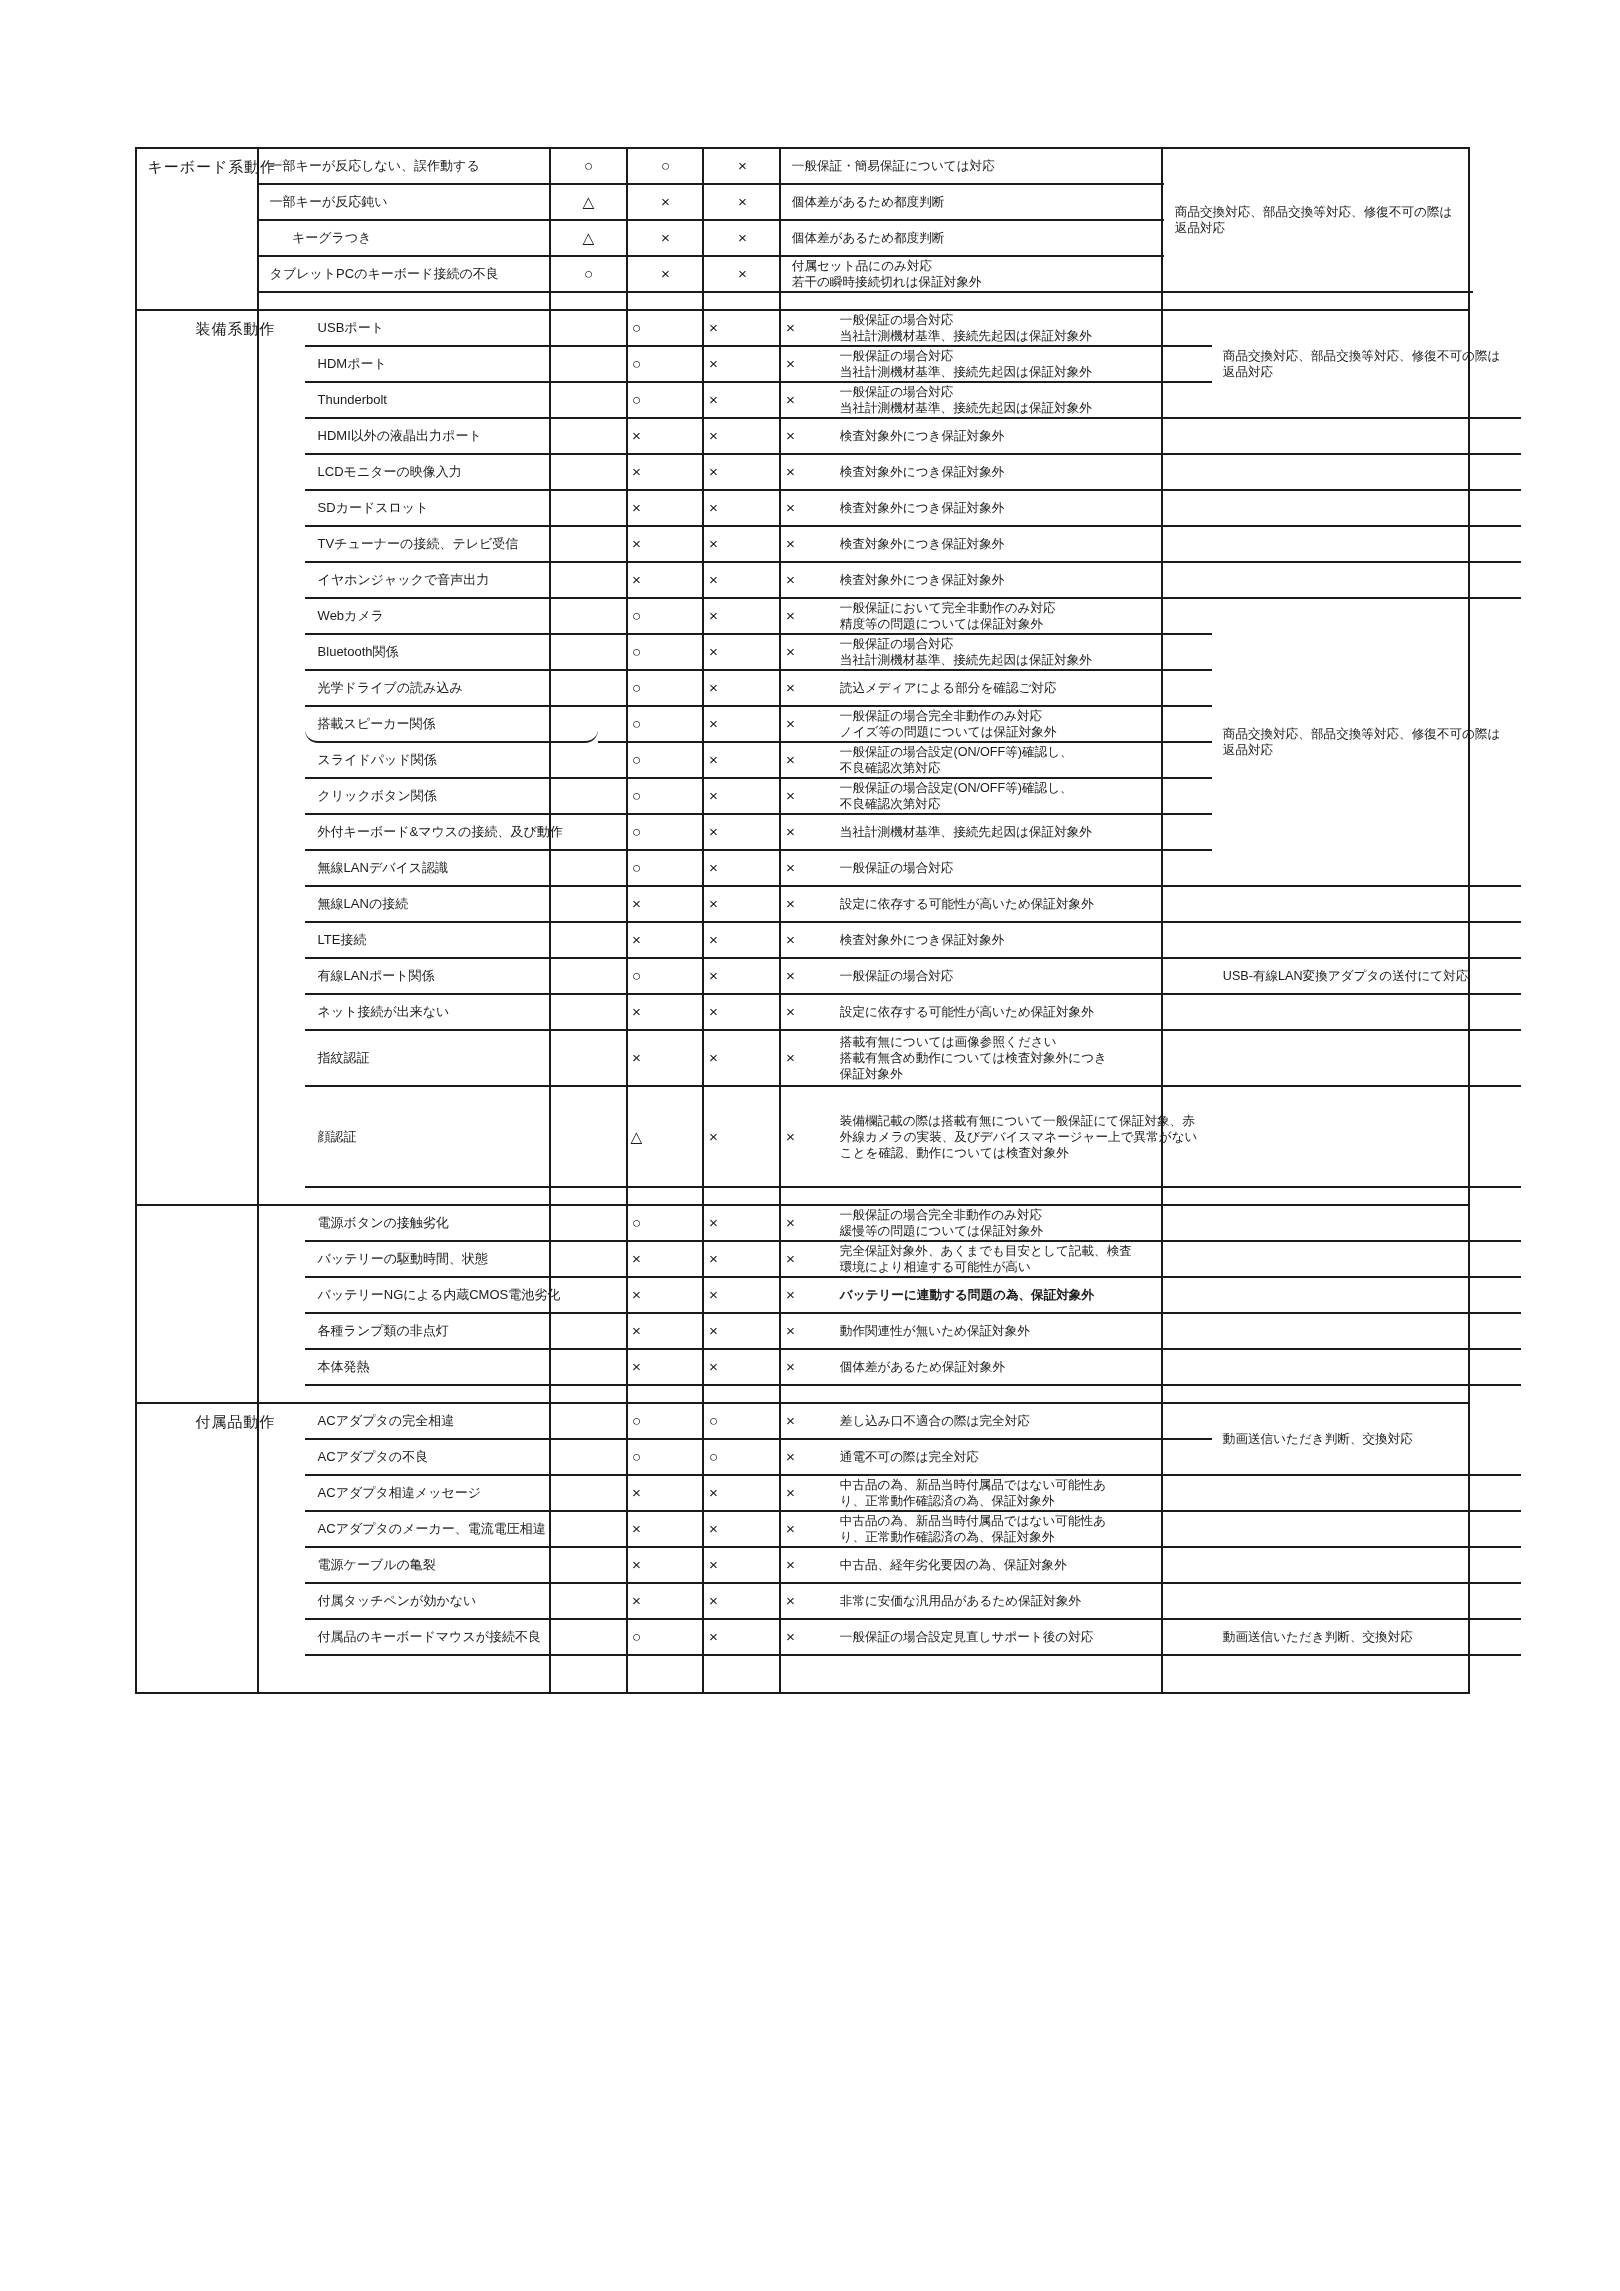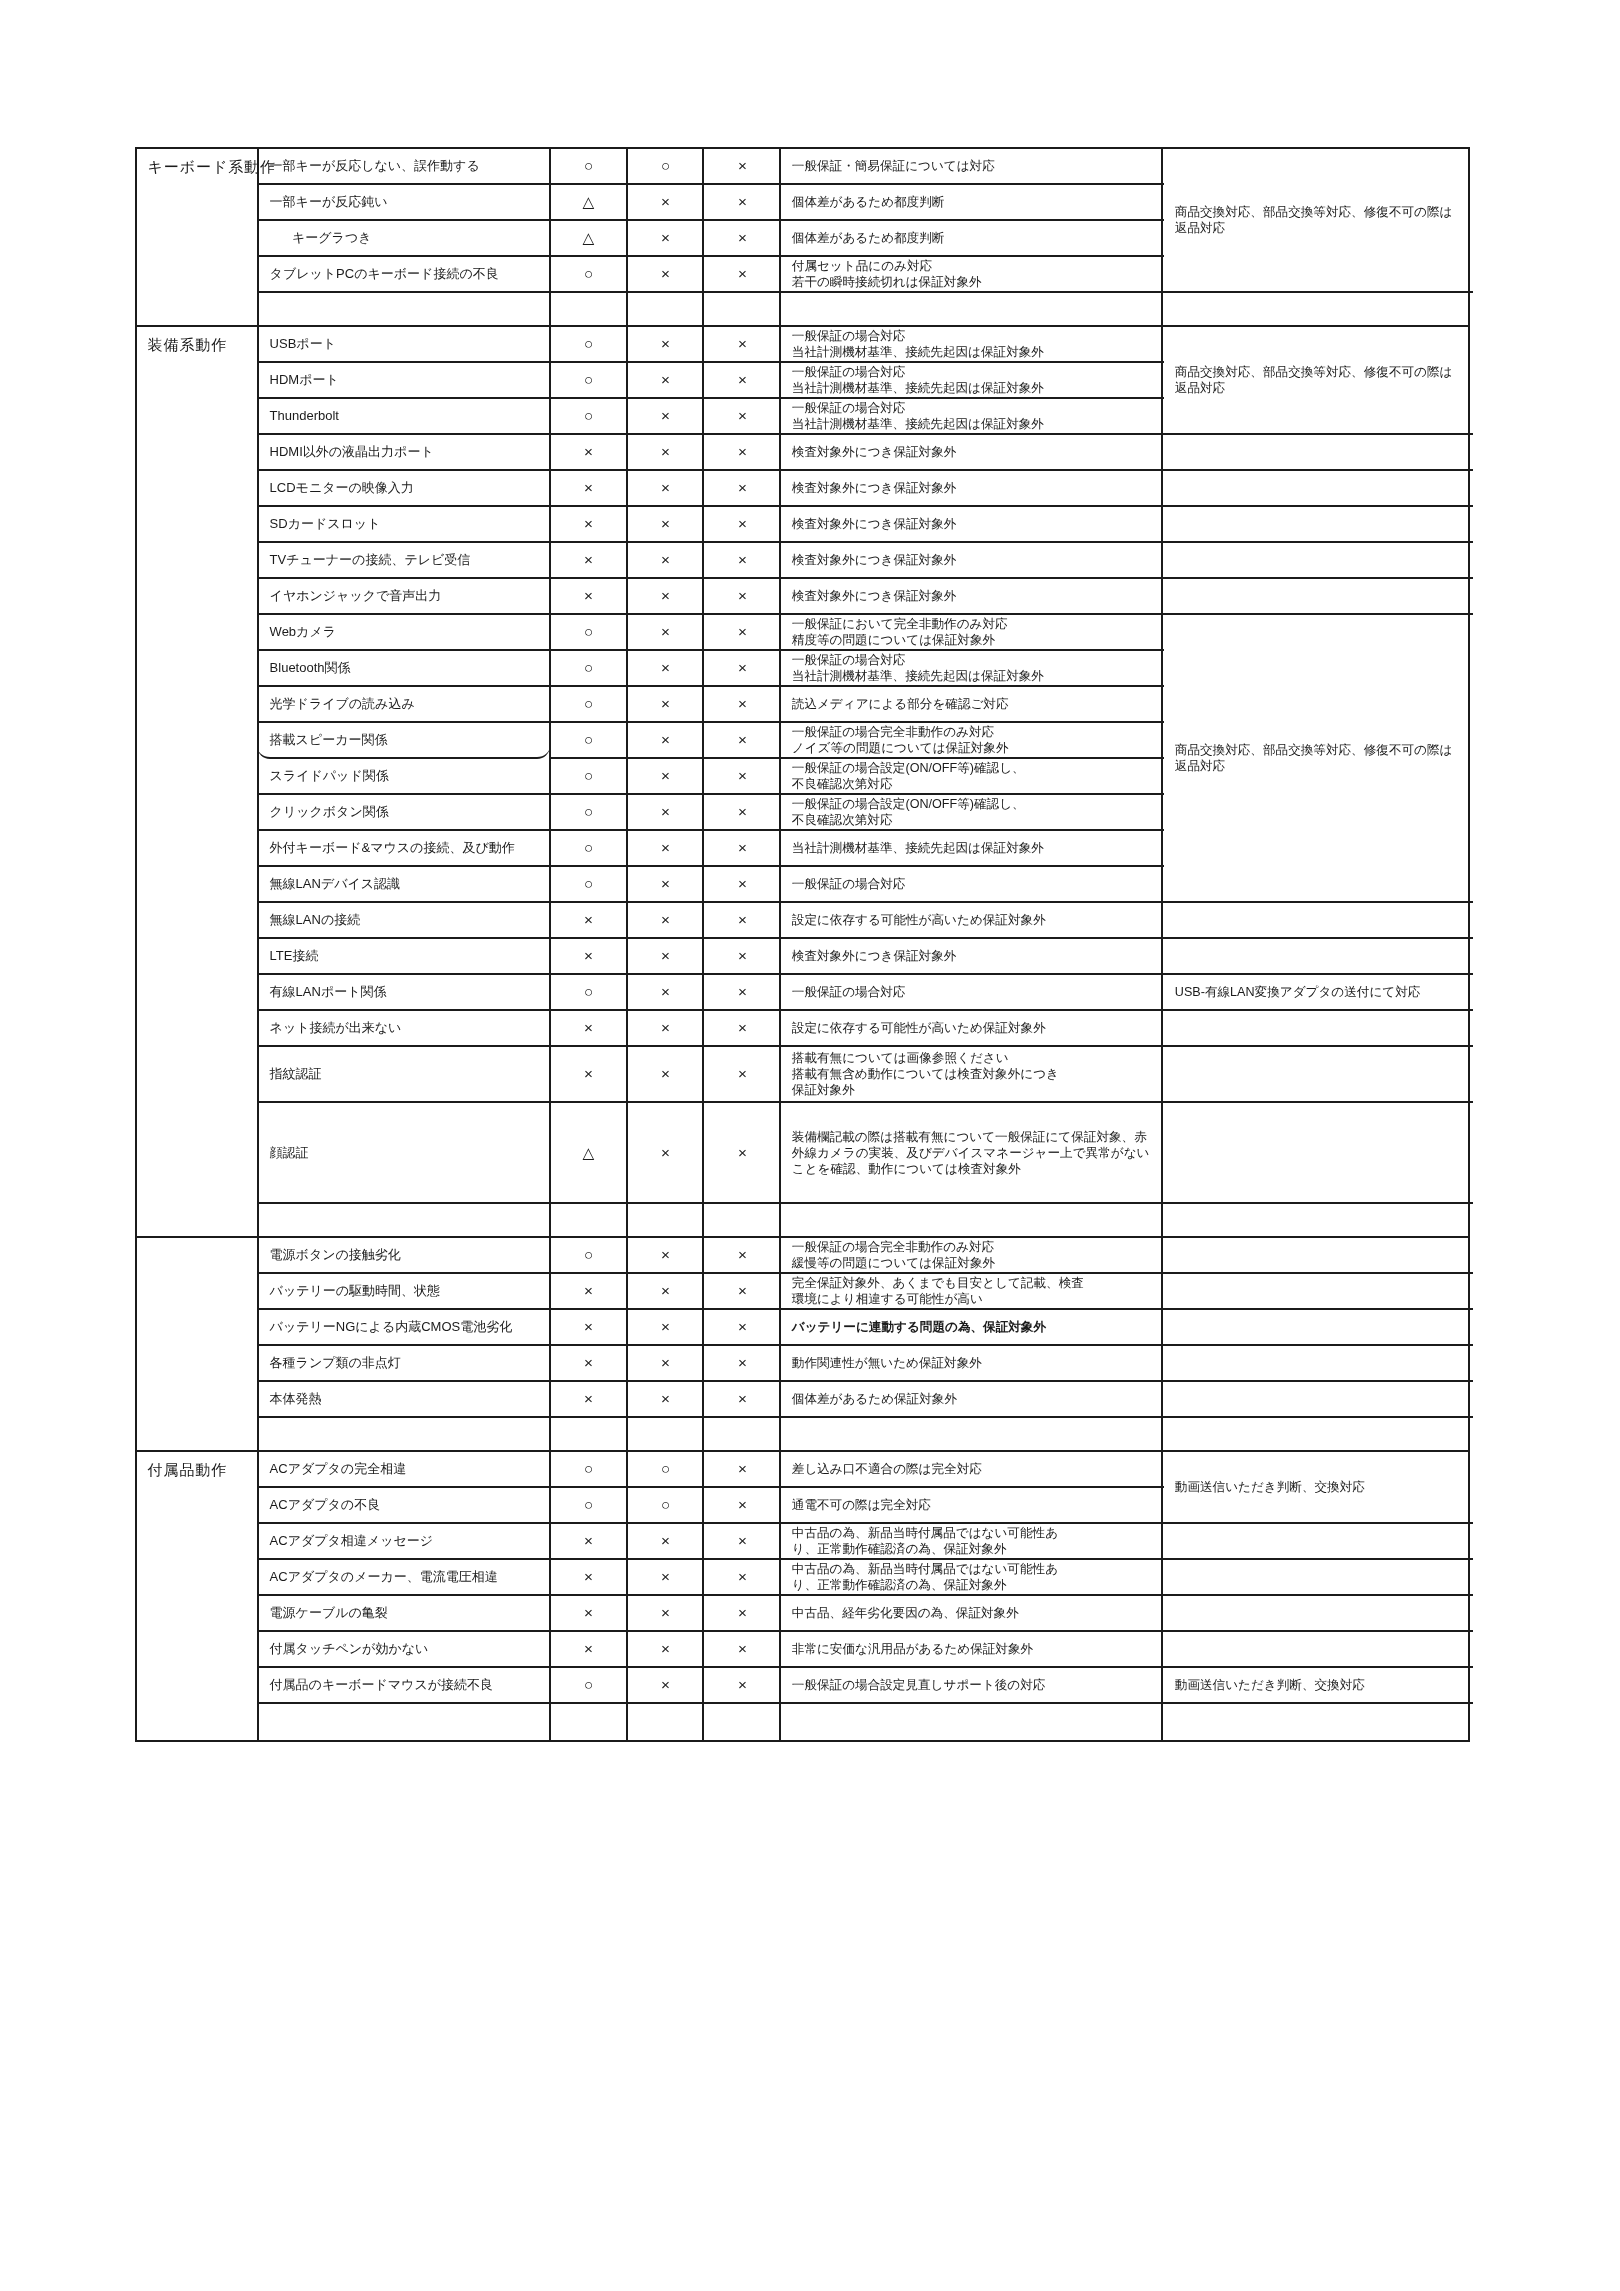--- a/index.html
+++ b/index.html
@@ -11,21 +11,21 @@
   .table-wrap{
     position:absolute;left:135px;top:147px;width:1335px;
     padding-bottom:36px;border-bottom:2.3px solid #1b1b1b;
   }
   .vline{position:absolute;top:0;bottom:0;width:2.3px;background:#1b1b1b;}
   .section{
     display:grid;position:relative;
     grid-template-columns:122px 293px 77px 77px 77px 383px 309px;
     border-top:2.3px solid #1b1b1b;
   }
-  .section + .section{margin-top:32px;}
+  .section + .section{margin-top:16px;padding-left:48px;}
   .cell{border-bottom:2.3px solid #1b1b1b;box-sizing:border-box;overflow:hidden;}
   .cat-cell{
     grid-column:1;box-sizing:border-box;padding:9px 3.6px 0 12.6px;
     font-size:15px;letter-spacing:0.9px;white-space:nowrap;
   }
   .item-cell{
     display:flex;align-items:center;padding:1.8px 7.2px 1.8px 12.6px;
     font-size:13px;line-height:16px;white-space:pre-line;
   }
   .sym-cell{

